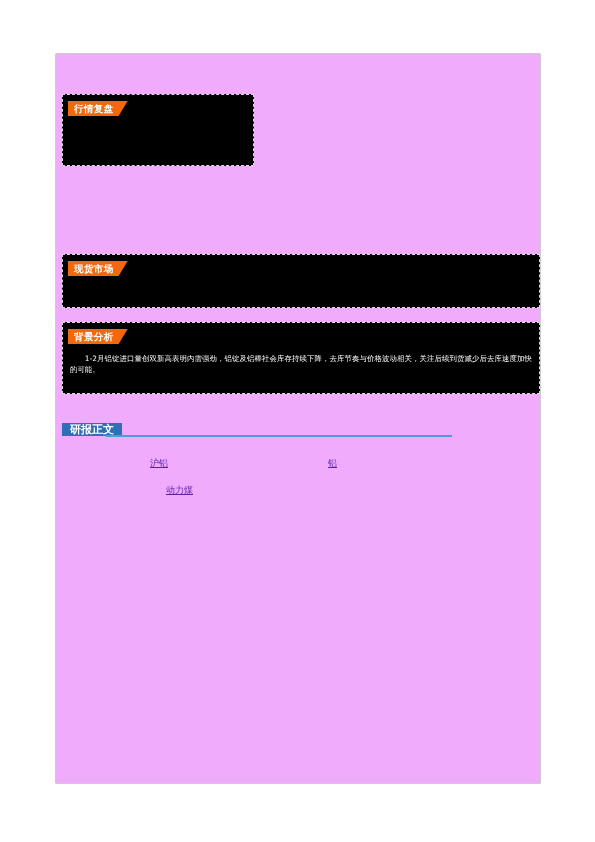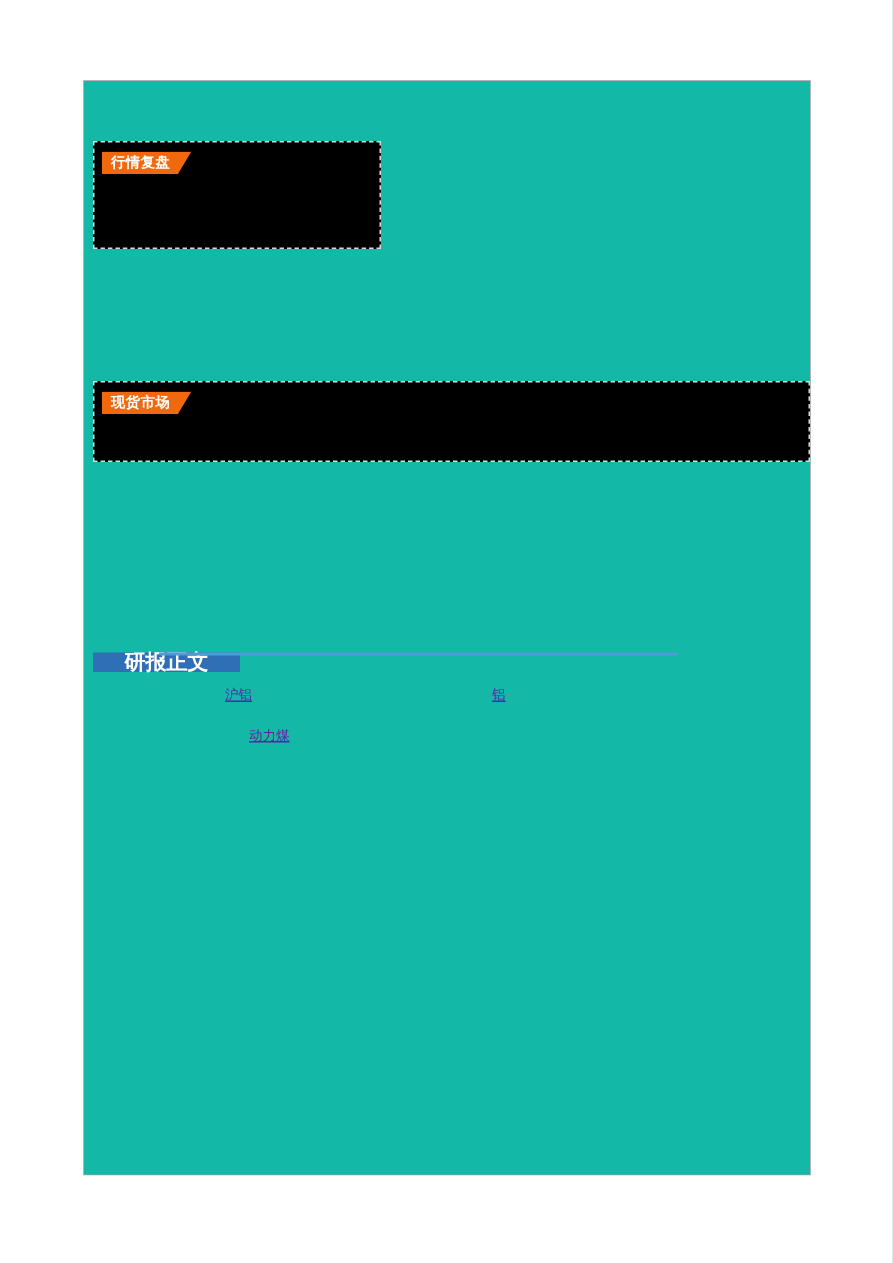--- a/index.html
+++ b/index.html
@@ -19,21 +19,21 @@
     background: #ffffff;
   }
 
   
   .doc-canvas {
     position: absolute;
     left: 56px;
     top: 54px;
     width: 484px;
     height: 729px;
-    background: #14b8a6;
+    background: #f0abfc;
     box-shadow: 0 0 0 0.5px #9a9a9a;
   }
 
   
   .section-block {
     position: absolute;
     border: 1px dashed #d8d8d8;
     background: #000000;
     box-sizing: border-box;
   }
@@ -85,27 +85,26 @@
     top: 369px;
     width: 390px;
     height: 16px;
   }
   .blue-head .bh-label {
     position: absolute;
     left: 0;
     top: 0;
     height: 13px;
     line-height: 13px;
-    padding: 0 21px;
+    padding: 0 8px;
     background: #2f6fb5;
     color: #ffffff;
-    font-size: 14px;
+    font-size: 11px;
     font-weight: bold;
     white-space: nowrap;
-    margin-top: 12px;
   }
   .blue-head .bh-rule {
     position: absolute;
     left: 44px;
     right: 0;
     top: 12px;
     height: 1.6px;
     background: #4f9ad8;
   }
 
@@ -141,20 +140,24 @@
 
     <div class="section-block sec-narrow sec-1">
       <div class="tag">行情复盘</div>
     </div>
 
 
     <div class="section-block sec-wide sec-3">
       <div class="tag">现货市场</div>
     </div>
 
+    <div class="section-block sec-wide sec-4">
+      <div class="tag">背景分析</div>
+      <div class="sec-body">1-2月铝锭进口量创双新高表明内需强劲，铝锭及铝棒社会库存持续下降，去库节奏与价格波动相关，关注后续到货减少后去库速度加快的可能。</div>
+    </div>
 
     <div class="blue-head">
       <span class="bh-label">研报正文</span>
       <span class="bh-rule"></span>
     </div>
 
     <div class="body-links">
       <a class="doc-link link-a">沪铝</a>
       <a class="doc-link link-b">铝</a>
       <a class="doc-link link-c">动力煤</a>

